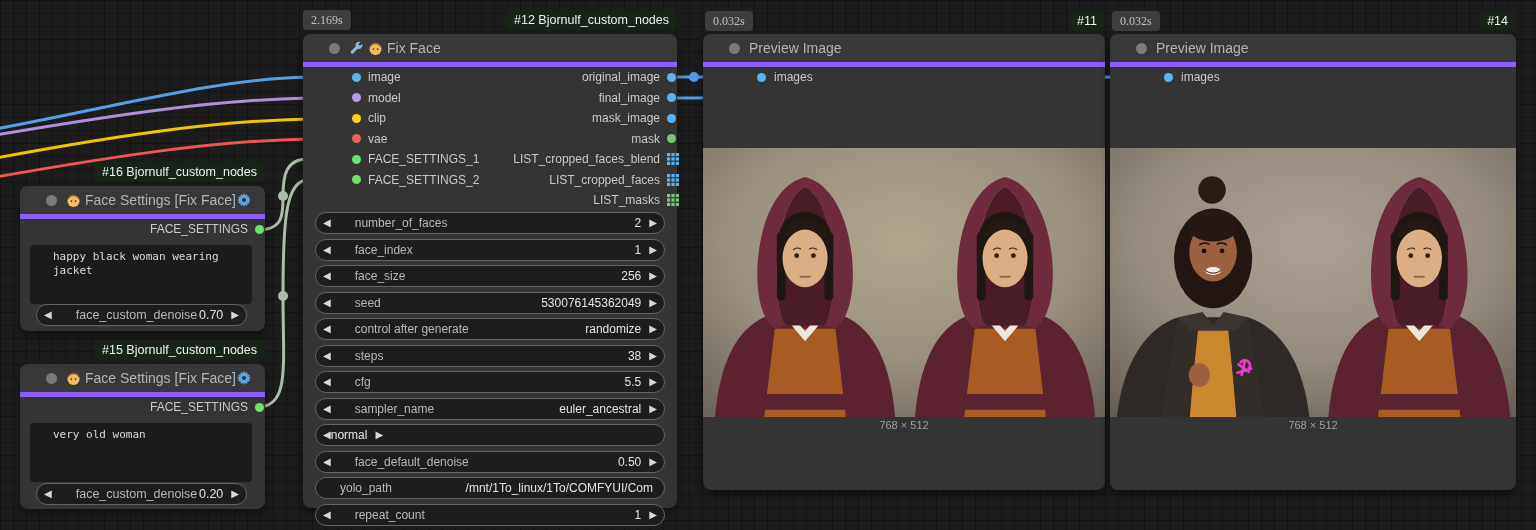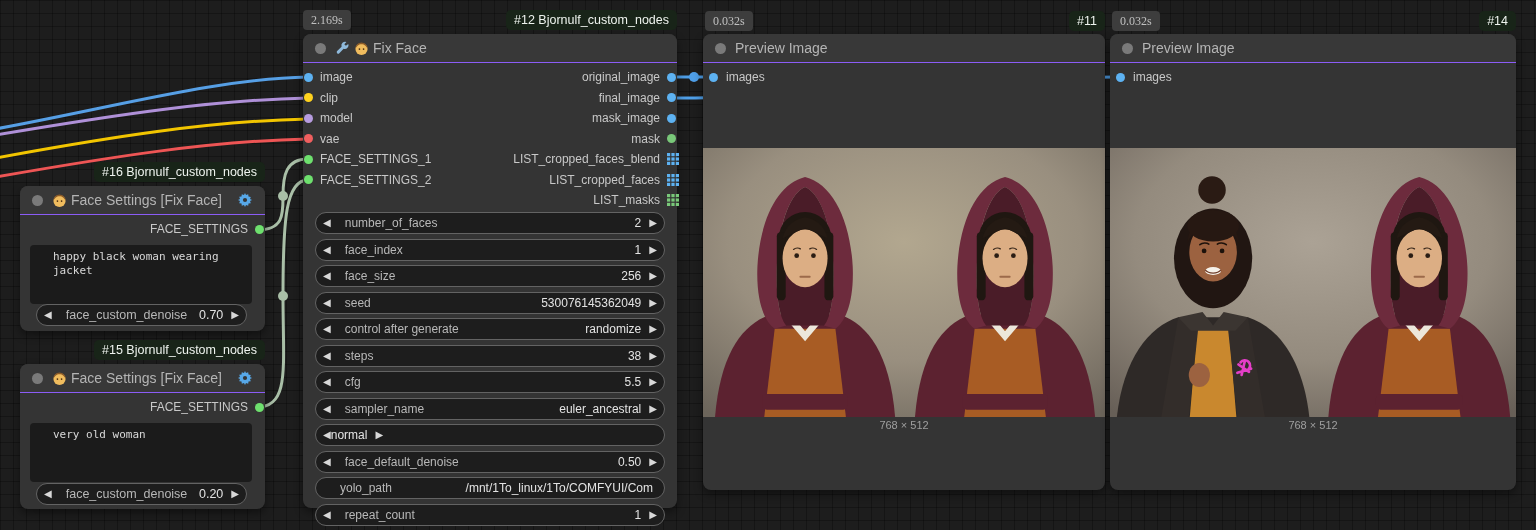--- a/index.html
+++ b/index.html
@@ -11,43 +11,43 @@
       linear-gradient(90deg, rgba(0,0,0,.28) 1px, transparent 1px);
     background-size:13px 13px;
     font-family:"Liberation Sans", sans-serif;
   }
   svg.wires{position:absolute;left:0;top:0;z-index:1;}
   .node{
     position:absolute;z-index:2;background:#343434;border-radius:8px;
     box-shadow:0 4px 10px rgba(0,0,0,.45);
   }
   .node-title{
-    height:28px;display:flex;align-items:center;padding:0 12px;
-    background:#383838;border-radius:8px 8px 0 0;border-bottom:1px solid #8b5cf6;
+    height:28px;display:flex;align-items:center;padding:0 26px;
+    background:#383838;border-radius:8px 8px 0 0;border-bottom:5px solid #8b5cf6;
     color:#b4b4b4;font-size:14px;white-space:nowrap;overflow:hidden;
   }
   .collapse-dot{width:11px;height:11px;border-radius:50%;background:#7a7a7a;margin-right:9px;flex:none;}
   .t-icon{width:15px;height:15px;margin-right:4px;flex:none;}
   .gear-right{margin-left:auto;width:16px;height:16px;flex:none;}
   .io{position:absolute;left:0;right:0;top:33px;}
-  .io-row{height:20.5px;position:relative;display:flex;align-items:center;font-size:12px;color:#c8c8c8;}
+  .io-row{height:20.5px;position:relative;display:flex;align-items:center;font-size:12px;color:#c8c8c8;margin-left:48px;}
   .io-row.in{padding-left:17px;}
   .io-row.out{justify-content:flex-end;padding-right:17px;}
   .dot{width:9px;height:9px;border-radius:50%;position:absolute;top:50%;margin-top:-4.5px;}
   .dot.l{left:1px;} .dot.r{right:1px;}
   .c-blue{background:#5db2f2;} .c-purple{background:#b79ce0;} .c-yellow{background:#ffd21e;}
   .c-red{background:#f05f5f;} .c-green{background:#6ee06e;} .c-softgreen{background:#79c879;}
   .gridicon{position:absolute;right:-2px;top:50%;margin-top:-6px;width:12px;height:12px;}
   .widgets{position:absolute;top:178px;left:12px;right:12px;display:flex;flex-direction:column;gap:4.5px;}
   .widget{
     height:20px;background:#1d1d1d;border:1px solid #636363;border-radius:11px;
     display:flex;align-items:center;padding:0 7px;font-size:12px;color:#c9c9c9;
   }
   .arr{font-size:10px;color:#d8d8d8;flex:none;line-height:1;}
-  .wlabel{margin-left:14px;color:#b8b8b8;flex:1;white-space:nowrap;overflow:hidden;}
+  .wlabel{margin-left:24px;color:#b8b8b8;flex:1;white-space:nowrap;overflow:hidden;}
   .wvalue{margin-right:8px;color:#e3e3e3;white-space:nowrap;}
   .widget.noarrow .wlabel{margin-left:17px;}
   .widget.noarrow .wvalue{margin-right:4px;}
   .single-widget{position:absolute;height:20px;background:#1d1d1d;border:1px solid #636363;border-radius:11px;
     display:flex;align-items:center;padding:0 7px;font-size:12.5px;color:#c9c9c9;}
   .prompt-box{
     position:absolute;background:#1b1b1b;border-radius:4px;
     font-family:"DejaVu Sans Mono", monospace;font-size:11px;color:#d8d8d8;
     padding:5px 23px;line-height:1.3;overflow:hidden;white-space:pre-wrap;
   }
@@ -214,26 +214,26 @@
       </svg>
       <span>Fix Face</span>
     </div>
 
     <div class="io" style="width:200px">
       <div class="io-row in">
           <span class="dot l c-blue"></span>
           <span>image</span>
         </div>
       <div class="io-row in">
+          <span class="dot l c-purple"></span>
+          <span>model</span>
+        </div>
+      <div class="io-row in">
           <span class="dot l c-yellow"></span>
           <span>clip</span>
-        </div>
-      <div class="io-row in">
-          <span class="dot l c-purple"></span>
-          <span>model</span>
         </div>
       <div class="io-row in">
           <span class="dot l c-red"></span>
           <span>vae</span>
         </div>
       <div class="io-row in">
           <span class="dot l c-green"></span>
           <span>FACE_SETTINGS_1</span>
         </div>
       <div class="io-row in">

